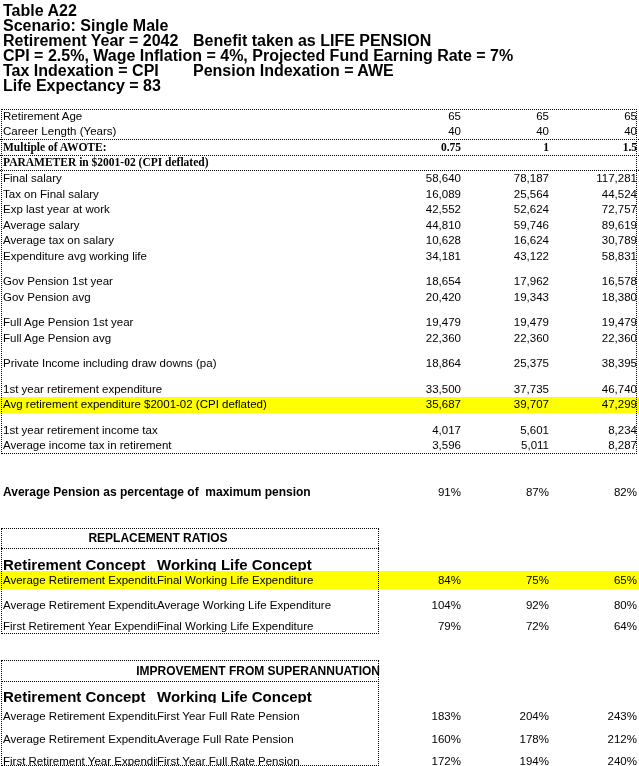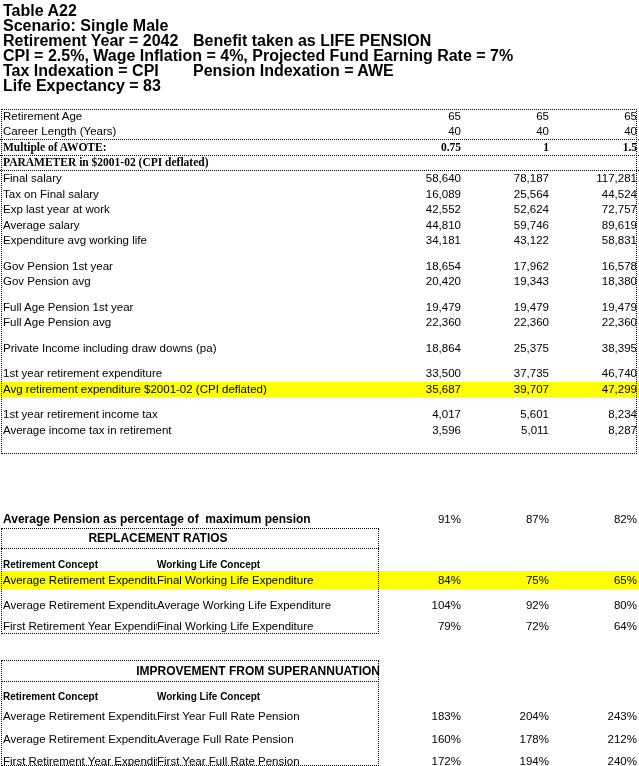--- a/index.html
+++ b/index.html
@@ -25,27 +25,27 @@
   .trow.hl    { background:var(--hl,#FFFF00); }
   .trow.rule  { border-bottom:1px dotted #000; }
   .lbl { white-space:pre; overflow:hidden; }
   .num { text-align:right; white-space:pre; }
 
   .crow {
     display:grid; grid-template-columns:154px 212px 92px 88px 88px;
     align-items:center; height:16px; padding:0 2px 0 3px;
     font-size:11.5px; line-height:13px;
   }
-  .crow.head { font-weight:bold; font-size:10px; align-items:end; }
+  .crow.head { font-weight:bold; font-size:15px; align-items:end; }
   .crow.hl   { background:var(--hl,#FFFF00); height:18px; }
 
   
   #main-table { position:absolute; top:109px; left:0; width:639px; }
 
-  #summary-row { position:absolute; top:511px; left:0; width:639px; height:16px; }
+  #summary-row { position:absolute; top:484px; left:0; width:639px; height:16px; }
   #summary-row .lbl { font-weight:bold; font-size:12px; }
 
   #repl-title {
     position:absolute; top:529px; left:0; width:316px; height:19px;
     line-height:19px; text-align:center; font-weight:bold; font-size:12px;
   }
   #repl-rows { position:absolute; top:549px; left:0; width:639px; }
   #repl-rows > .crow:nth-child(1) { height:22px; }
   #repl-rows > .crow:nth-child(3) { margin-top:8px; }
   #repl-rows > .crow:nth-child(4) { margin-top:5px; }
@@ -124,20 +124,26 @@
       <div class="num">52,624</div>
       <div class="num">72,757</div>
     </div>
     <div class="trow">
       <div class="lbl">Average salary</div>
       <div class="num">44,810</div>
       <div class="num">59,746</div>
       <div class="num">89,619</div>
     </div>
     <div class="trow">
+      <div class="lbl">Average tax on salary</div>
+      <div class="num">10,628</div>
+      <div class="num">16,624</div>
+      <div class="num">30,789</div>
+    </div>
+    <div class="trow">
       <div class="lbl">Expenditure avg working life</div>
       <div class="num">34,181</div>
       <div class="num">43,122</div>
       <div class="num">58,831</div>
     </div>
     <div class="trow blank"></div>
     <div class="trow">
       <div class="lbl">Gov Pension 1st year</div>
       <div class="num">18,654</div>
       <div class="num">17,962</div>

